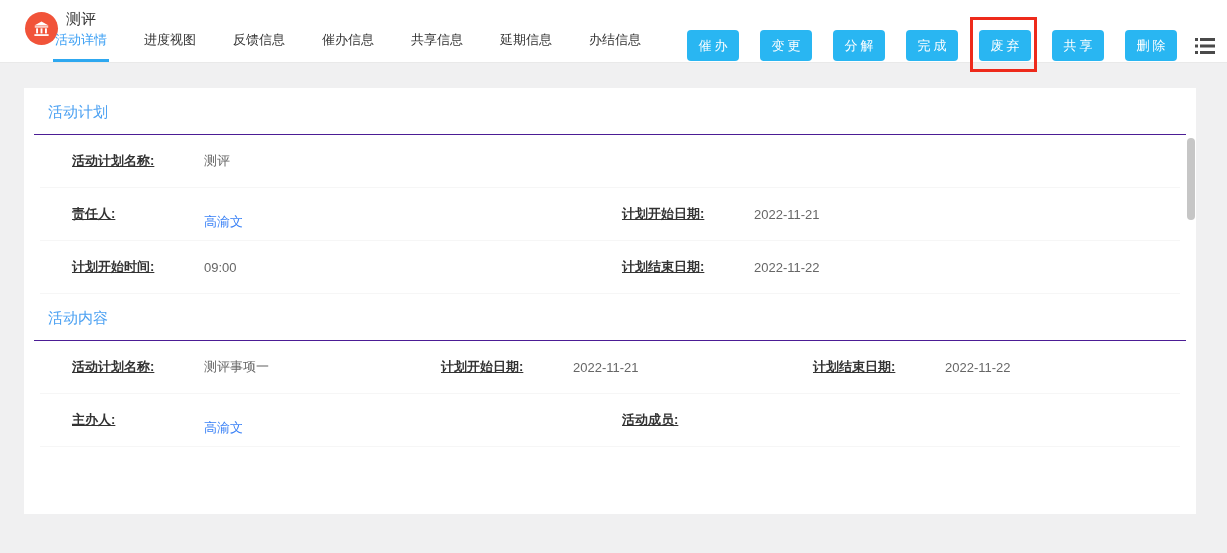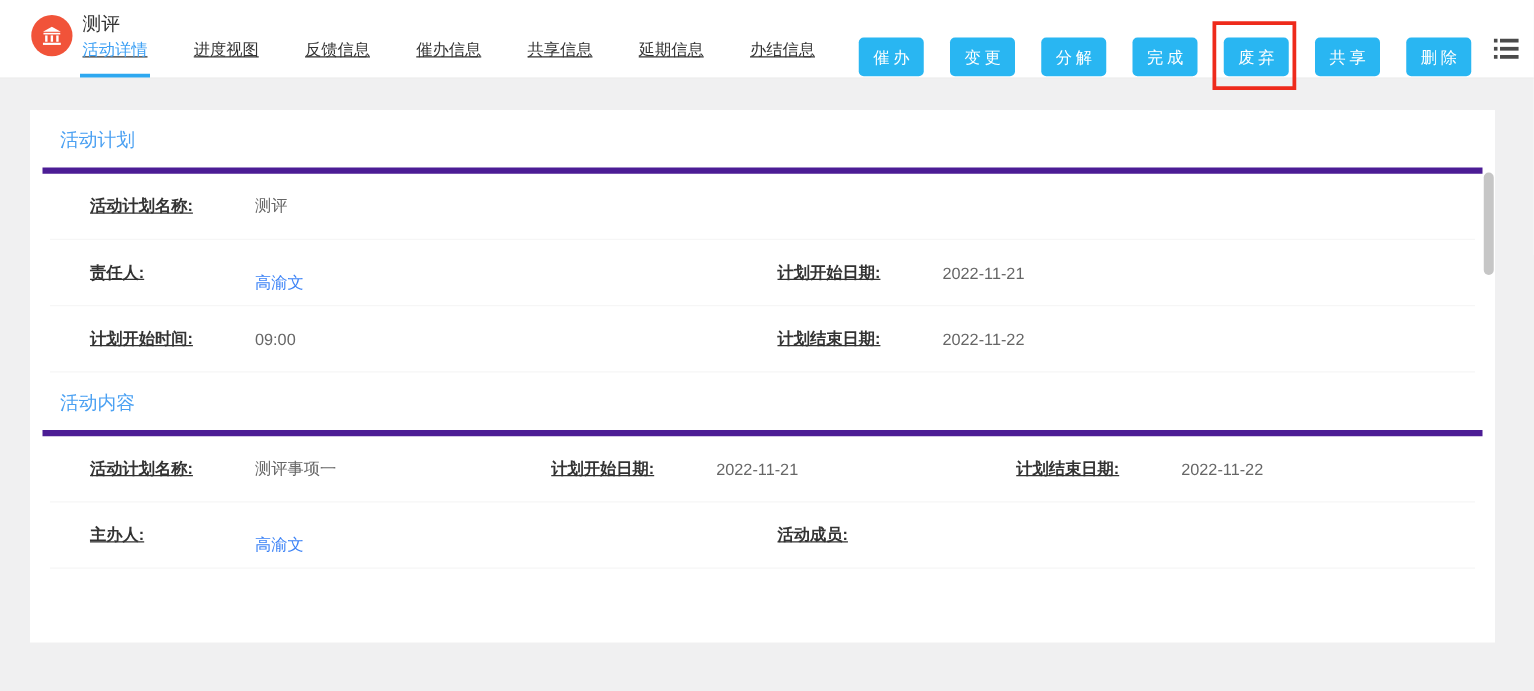--- a/index.html
+++ b/index.html
@@ -12,48 +12,48 @@
   
   .header {
     position:absolute; left:0; top:0; width:1227px; height:63px;
     background:#fff; border-bottom:1px solid #e9e9e9;
   }
   .logo {
     position:absolute; left:25px; top:12px; width:33px; height:33px;
     border-radius:50%; background:#f15339; display:flex; align-items:center; justify-content:center;
   }
   .page-title { position:absolute; left:66px; top:10px; font-size:15px; color:#333; }
-  .tabs { position:absolute; left:64px; bottom:0; display:flex; gap:33px;text-decoration:underline; }
+  .tabs { position:absolute; left:53px; bottom:0; display:flex; gap:33px; }
   .tab {
     font-size:13px; color:#333; padding:8px 2px 10px 2px; cursor:pointer;
     border-bottom:3px solid transparent;
   }
   .tab.active { color:#3da0f4; border-bottom-color:#2ea8f0; }
 
-  .actions { position:absolute; right:12px; top:30px; display:flex; align-items:flex-start; gap:21px; }
+  .actions { position:absolute; right:12px; top:30px; display:flex; align-items:center; gap:21px; }
   .btn {
     width:52px; height:31px; background:#29b6f2; color:#fff; border:none; border-radius:4px;
     font-size:13px; font-family:inherit; letter-spacing:3px; text-indent:3px; cursor:pointer;
     display:flex; align-items:center; justify-content:center;
   }
   .btn-wrap { position:relative; }
   .annotation {
     position:absolute; left:-9px; right:-6px; top:-13px; bottom:-11px;
     border:3px solid #ee2a1b; z-index:5; pointer-events:none;
   }
   .menu-icon { margin-left:-3px; width:20px; height:18px; cursor:pointer; display:block; }
 
   
   .panel {
     position:absolute; left:24px; top:88px; width:1172px; height:426px;
     background:#fff; overflow:hidden;
   }
   .section-title {
     margin:0 10px; padding:15px 14px 12px 14px;
-    font-size:15px; color:#4aa0f2; border-bottom:5px solid #4c1d95;
+    font-size:15px; color:#4aa0f2; border-bottom:1px solid #4c1d95;
   }
   .row {
     display:grid; height:53px; align-items:center;
     margin:0 16px; padding-left:32px; border-bottom:1px solid #f6f6f6;
   }
   .row.cols2 { grid-template-columns:550px 1fr; }
   .row.cols3 { grid-template-columns:369px 372px 1fr; }
   .field { display:flex; align-items:center; font-size:13px; }
   .field .lbl { width:132px; flex:0 0 132px; font-weight:bold; color:#333;text-decoration:underline; }
   .field .val { color:#666; }

